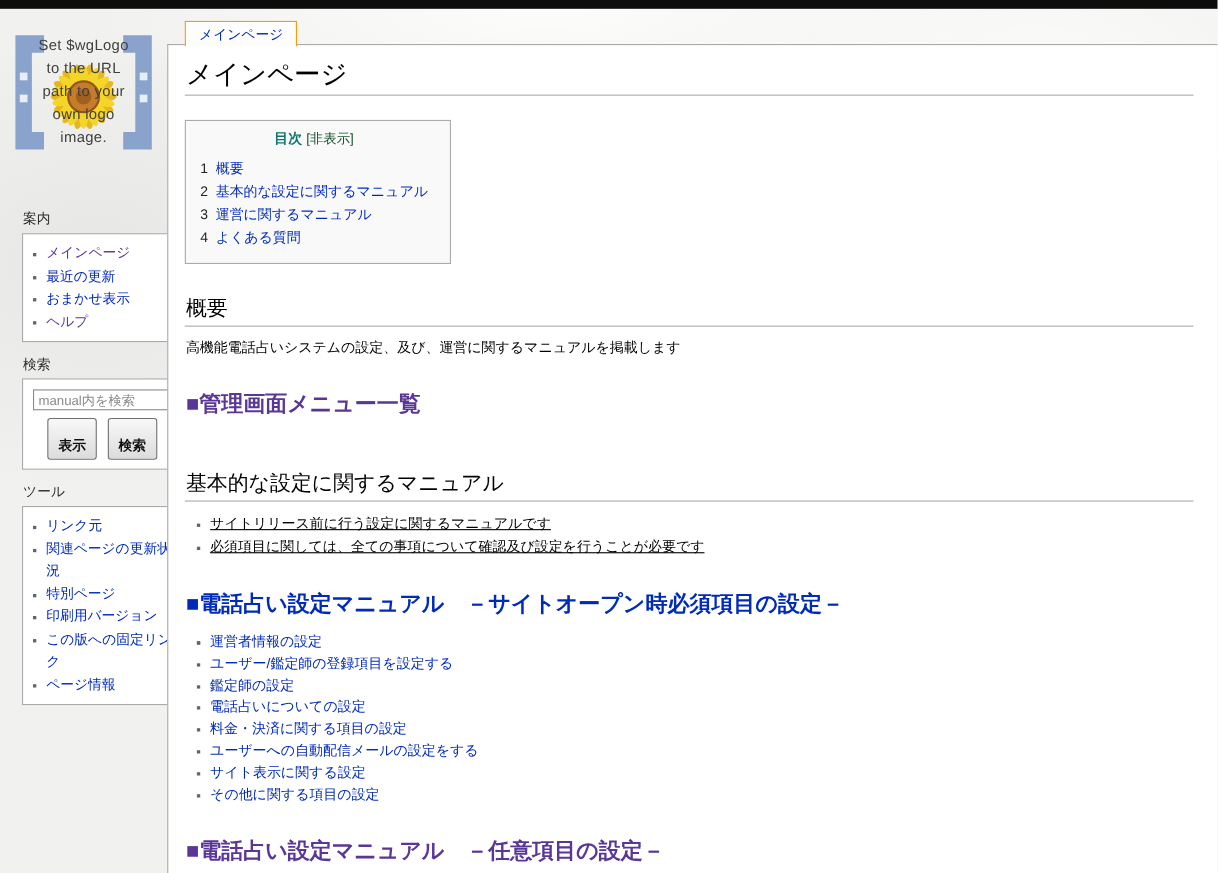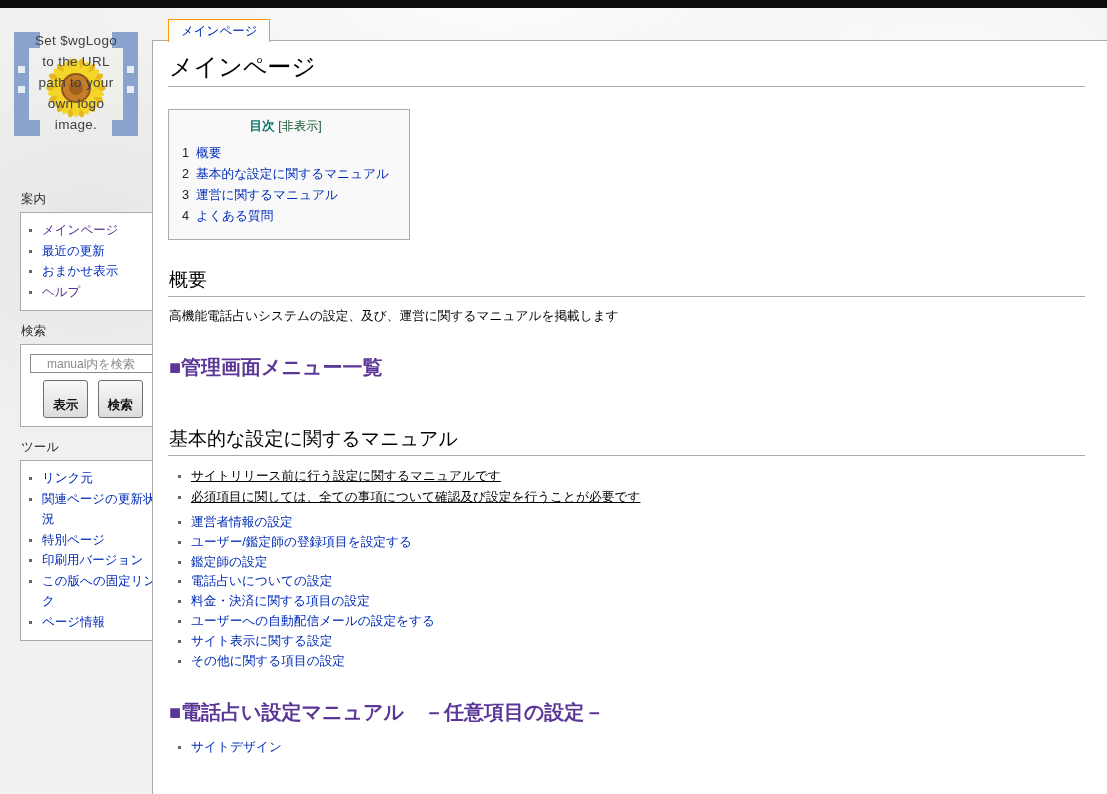--- a/index.html
+++ b/index.html
@@ -35,21 +35,21 @@
   .portlet-label { font-size:12.5px; color:#2d2d2d; padding:2px 0 4px 1px; }
   .pbox {
     background:#fff; border:1px solid #aaa; padding:7px 6px 8px 6px; margin-bottom:10px;
   }
   .pbox ul { list-style:square; margin-left:15px; }
   .pbox li { line-height:20.5px; font-size:12.5px; }
   .pbox li::marker { color:#5c6672; font-size:10px; }
   #search-box { text-align:center; }
   #search-input {
     width:126px; height:19px; border:1px solid #8a8a8a; background:#fff;
-    font-size:12px; padding:1px 16px; margin:2px 0 7px 0; color:#444;
+    font-size:12px; padding:1px 4px; margin:2px 0 7px 0; color:#444;
     font-family:"Liberation Sans","DejaVu Sans",sans-serif;
   }
   #search-input::placeholder { color:#8a8a8a; opacity:1; }
   .btn {
     font-family:"Liberation Sans","DejaVu Sans",sans-serif;
     font-size:12.5px; font-weight:bold; color:#111;
     background:linear-gradient(#f8f8f8,#dcdcdc);
     border:1px solid #6f6f6f; border-radius:3px;
     padding:16px 9px 3px 9px; margin:0 3px; cursor:pointer;
   }
@@ -222,20 +222,23 @@
   <h3 class="link-head">
     <a class="lnk visited">■管理画面メニュー一覧</a>
   </h3>
 
   <h2 class="mw-h2 spaced">基本的な設定に関するマニュアル</h2>
   <ul class="note-list">
     <li>サイトリリース前に行う設定に関するマニュアルです</li>
     <li>必須項目に関しては、全ての事項について確認及び設定を行うことが必要です</li>
   </ul>
 
+  <h3 class="link-head">
+    <a class="lnk">■電話占い設定マニュアル　－サイトオープン時必須項目の設定－</a>
+  </h3>
   <ul class="content-list">
     <li>
       <ul class="inner">
         <li><a class="lnk">運営者情報の設定</a></li>
         <li><a class="lnk">ユーザー/鑑定師の登録項目を設定する</a></li>
         <li><a class="lnk">鑑定師の設定</a></li>
         <li><a class="lnk">電話占いについての設定</a></li>
         <li><a class="lnk">料金・決済に関する項目の設定</a></li>
         <li><a class="lnk">ユーザーへの自動配信メールの設定をする</a></li>
         <li><a class="lnk">サイト表示に関する設定</a></li>

